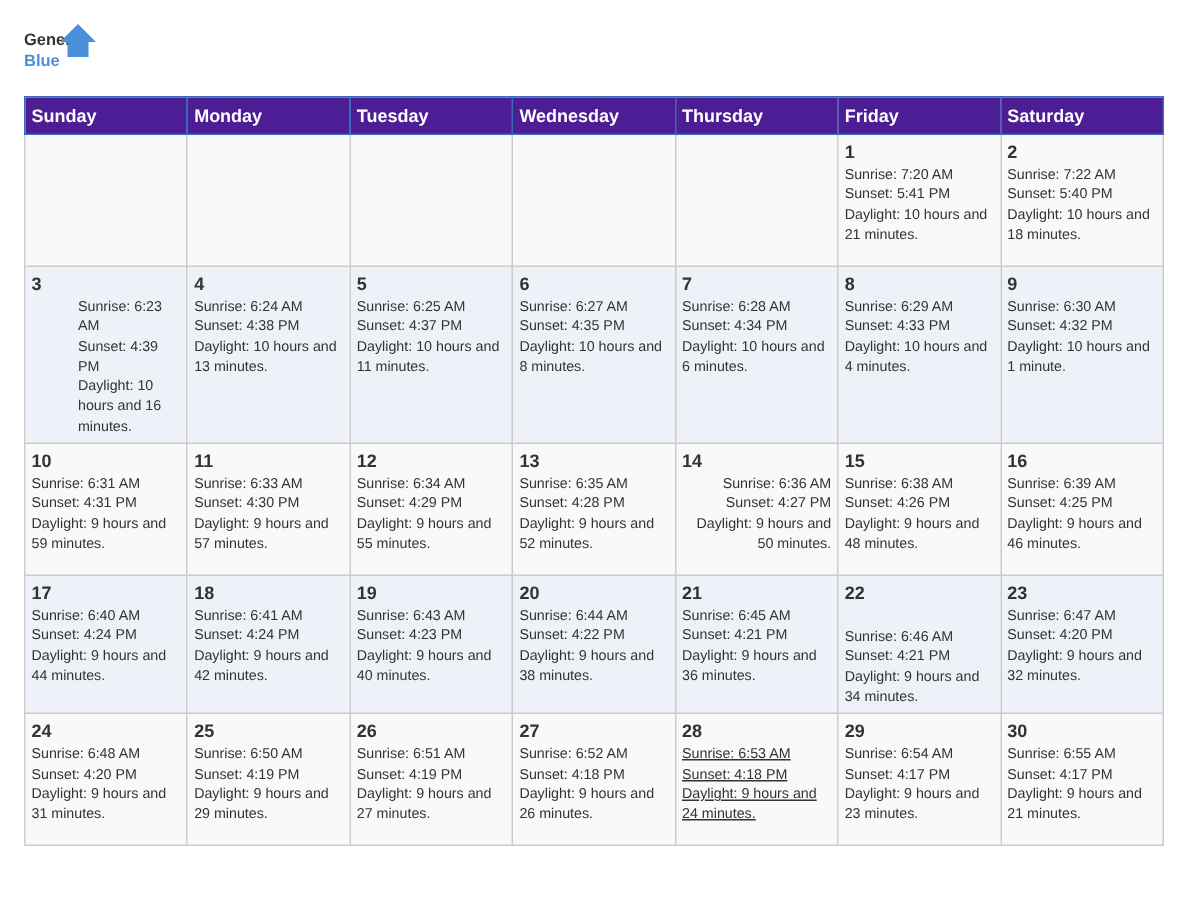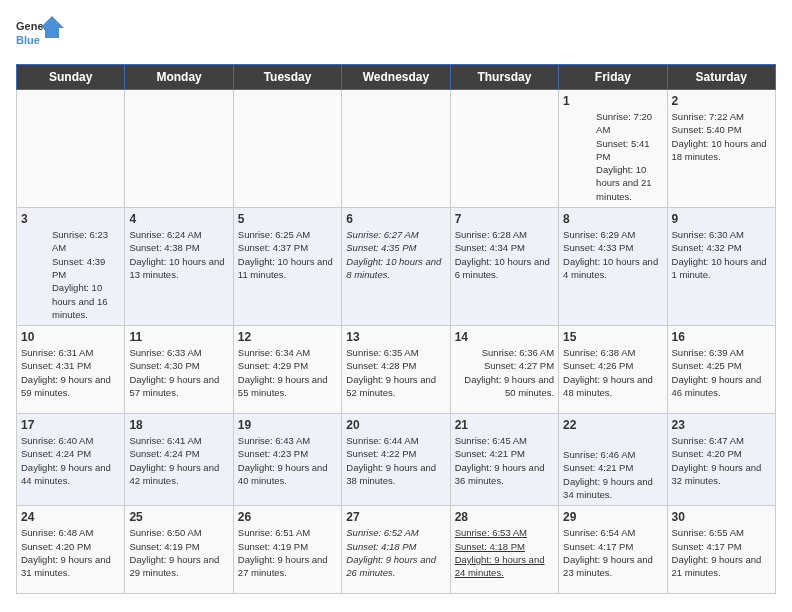--- a/index.html
+++ b/index.html
@@ -30,26 +30,26 @@
     .location-title {
       font-size: 14px;
       color: #555;
     }
     .calendar {
       width: 100%;
       border-collapse: collapse;
       table-layout: fixed;
     }
     .calendar thead tr th {
-      background: #404040;
+      background: #4c1d95;
       color: #fff;
       font-size: 12px;
       font-weight: bold;
       padding: 5px 4px;
-      text-align: center;
+      text-align: left;
       border: 1px solid #3a6ab5;
     }
     .calendar tbody tr td {
       vertical-align: top;
       border: 1px solid #ccc;
       padding: 4px;
       font-size: 10px;
       color: #333;
       height: 88px;
     }
@@ -102,21 +102,21 @@
   </thead>
   <tbody id="calendar-body">
   <tr>
         <td class="empty-cell"></td>
         <td class="empty-cell"></td>
         <td class="empty-cell"></td>
         <td class="empty-cell"></td>
         <td class="empty-cell"></td>
         <td>
           <div class="day-number">1</div>
-          <div class="day-info" style="white-space: pre-line; margin-left: 33px;">Sunrise: 7:20 AM
+          <div class="day-info" style="white-space: pre-line;">Sunrise: 7:20 AM
 Sunset: 5:41 PM
 Daylight: 10 hours and 21 minutes.</div>
         </td>
         <td>
           <div class="day-number">2</div>
           <div class="day-info" style="white-space: pre-line;">Sunrise: 7:22 AM
 Sunset: 5:40 PM
 Daylight: 10 hours and 18 minutes.</div>
         </td>
       </tr>
@@ -134,21 +134,21 @@
 Daylight: 10 hours and 13 minutes.</div>
         </td>
         <td>
           <div class="day-number">5</div>
           <div class="day-info" style="white-space: pre-line;">Sunrise: 6:25 AM
 Sunset: 4:37 PM
 Daylight: 10 hours and 11 minutes.</div>
         </td>
         <td>
           <div class="day-number">6</div>
-          <div class="day-info" style="white-space: pre-line; font-style: italic;">Sunrise: 6:27 AM
+          <div class="day-info" style="white-space: pre-line;">Sunrise: 6:27 AM
 Sunset: 4:35 PM
 Daylight: 10 hours and 8 minutes.</div>
         </td>
         <td>
           <div class="day-number">7</div>
           <div class="day-info" style="white-space: pre-line;">Sunrise: 6:28 AM
 Sunset: 4:34 PM
 Daylight: 10 hours and 6 minutes.</div>
         </td>
         <td>
@@ -266,21 +266,21 @@
 Daylight: 9 hours and 29 minutes.</div>
         </td>
         <td>
           <div class="day-number">26</div>
           <div class="day-info" style="white-space: pre-line;">Sunrise: 6:51 AM
 Sunset: 4:19 PM
 Daylight: 9 hours and 27 minutes.</div>
         </td>
         <td>
           <div class="day-number">27</div>
-          <div class="day-info" style="white-space: pre-line; font-style: italic;">Sunrise: 6:52 AM
+          <div class="day-info" style="white-space: pre-line;">Sunrise: 6:52 AM
 Sunset: 4:18 PM
 Daylight: 9 hours and 26 minutes.</div>
         </td>
         <td>
           <div class="day-number">28</div>
           <div class="day-info" style="white-space: pre-line; text-decoration: underline;">Sunrise: 6:53 AM
 Sunset: 4:18 PM
 Daylight: 9 hours and 24 minutes.</div>
         </td>
         <td>

